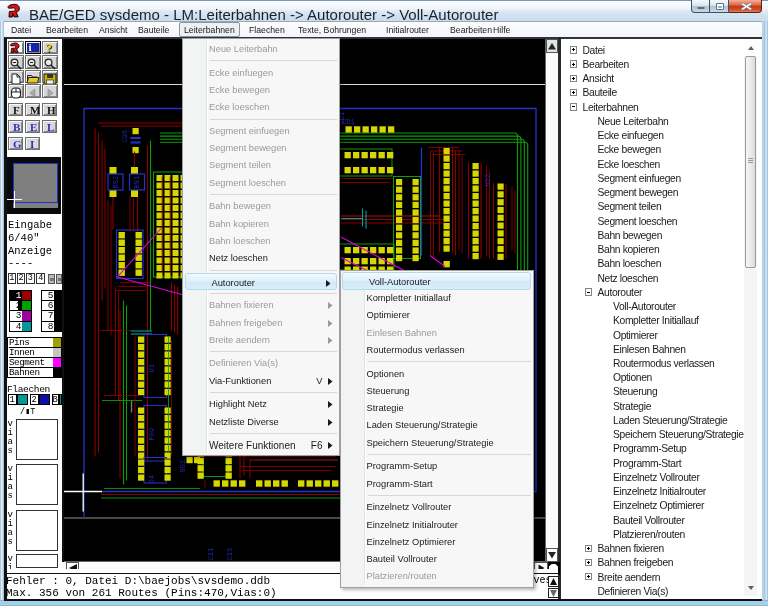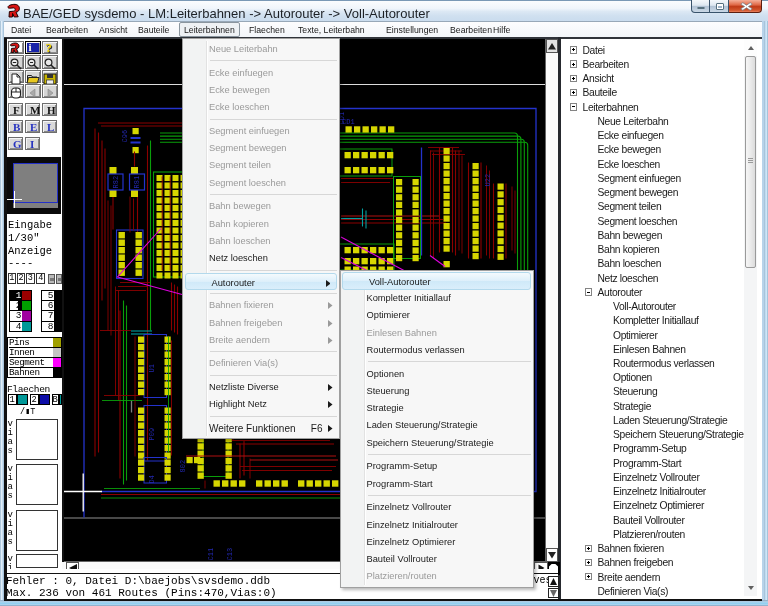--- a/index.html
+++ b/index.html
@@ -15,21 +15,21 @@
 <div class="abs" style="left:0;top:21px;width:4px;height:579px;
   background:linear-gradient(90deg,#8fb0ca,#e6f0f9 35%,#bcd8ee 70%,#9cb6cd);"></div>
 <div class="abs" style="left:764px;top:21px;width:4px;height:579px;
   background:linear-gradient(90deg,#9cb6cd,#bcd8ee 30%,#cfe7f8 65%,#8fb0ca);"></div>
 <div class="abs" style="left:0;top:600px;width:768px;height:6px;
   background:linear-gradient(#8aa4bc,#b4d4ec 30%,#8fd0f2 55%,#aed4ee 80%,#7e9cb8);"></div>
 
 <svg class="abs" style="left:6px;top:3px" width="16" height="16" viewBox="0 0 16 16">
  <path d="M6.2 1.6 C10.4 0.6 13.2 2.4 13.4 5.2 C13.6 7.6 11.8 9 10 9.2 L12.2 13.8 L8.2 14 L6.6 10.4 L6.4 14 L3 14 L3.4 8.6 L7.6 8.2 C8.6 8.1 9.3 7.5 9.2 6.4 C9.1 5.3 8.2 4.8 7.2 4.9 L3.6 5.2 C2.2 5.3 1.6 4.4 2.2 3.4 C2.8 2.4 4.6 1.9 6.2 1.6 Z" fill="#d81414" stroke="#200000" stroke-width="1"></path>
 </svg>
-<div class="abs" style="left:23px;top:5.5px;font-size:13px;color:#1d2126;">BAE/GED sysdemo - LM:Leiterbahnen -&gt; Autorouter -&gt; Voll-Autorouter</div>
+<div class="abs" style="left:29px;top:5.5px;font-size:15px;color:#1d2126;">BAE/GED sysdemo - LM:Leiterbahnen -&gt; Autorouter -&gt; Voll-Autorouter</div>
 
 <div class="abs" style="left:691px;top:0;width:71px;height:13px;">
  <div class="abs" style="left:0;top:0;width:19px;height:13px;border:1px solid #38536b;border-top:none;
    border-radius:0 0 0 4px;background:linear-gradient(#f4f8fb,#dde7f0 45%,#b0c2d4 50%,#cad8e6);"></div>
  <div class="abs" style="left:19px;top:0;width:19px;height:13px;border:1px solid #38536b;border-top:none;border-left:none;
    background:linear-gradient(#f4f8fb,#dde7f0 45%,#b0c2d4 50%,#cad8e6);"></div>
  <div class="abs" style="left:38px;top:0;width:33px;height:13px;border:1px solid #5c1f10;border-top:none;border-left:none;
    border-radius:0 0 4px 0;background:linear-gradient(#f5b09a,#e06a48 40%,#c03a17 55%,#d2552c 85%,#e8825f);"></div>
  <div class="abs" style="left:5.5px;top:6.5px;width:8px;height:2.6px;background:#fff;border:1px solid #57717f;border-radius:1px;"></div>
  <div class="abs" style="left:24.5px;top:2.8px;width:8px;height:7px;border:1px solid #57717f;background:#fff;border-radius:1px;">
@@ -42,22 +42,22 @@
 
 <div class="abs" style="left:4px;top:21px;width:758px;height:579px;background:#f9fafb;"></div>
 <div class="abs" style="left:4px;top:21px;width:758px;height:16px;
   background:linear-gradient(#fdfdfe,#f2f5f9);border-top:1px solid #98a8b8;"></div>
 <div class="abs" style="left:11px;top:24.5px;font-size:8.7px;color:#181818;">Datei</div>
 <div class="abs" style="left:46px;top:24.5px;font-size:8.7px;color:#181818;">Bearbeiten</div>
 <div class="abs" style="left:99px;top:24.5px;font-size:8.7px;color:#181818;">Ansicht</div>
 <div class="abs" style="left:138px;top:24.5px;font-size:8.7px;color:#181818;">Bauteile</div>
 <div class="abs" style="left:184px;top:24.5px;font-size:8.7px;color:#181818;">Leiterbahnen</div>
 <div class="abs" style="left:249px;top:24.5px;font-size:8.7px;color:#181818;">Flaechen</div>
-<div class="abs" style="left:298px;top:24.5px;font-size:8.7px;color:#181818;">Texte, Leiterbahn</div>
-<div class="abs" style="left:386px;top:24.5px;font-size:8.7px;color:#181818;">Einstellungen</div>
+<div class="abs" style="left:298px;top:24.5px;font-size:8.7px;color:#181818;">Texte, Bohrungen</div>
+<div class="abs" style="left:386px;top:24.5px;font-size:8.7px;color:#181818;">Initialrouter</div>
 <div class="abs" style="left:450px;top:24.5px;font-size:8.7px;color:#181818;">Bearbeiten</div>
 <div class="abs" style="left:493px;top:24.5px;font-size:8.7px;color:#181818;">Hilfe</div>
 <div class="abs" style="left:179px;top:21.5px;width:61px;height:15px;border:1px solid #8a959e;background:#eef1f4;border-radius:2px;"></div>
 <div class="abs" style="left:184px;top:24.5px;font-size:8.7px;color:#181818;">Leiterbahnen</div>
 
 <div class="abs" style="left:4px;top:37px;width:758px;height:1.5px;background:#30343a;"></div>
 <div class="abs" style="left:4px;top:38px;width:2.6px;height:562px;background:#111;"></div>
 <div class="abs" style="left:558px;top:37px;width:2.5px;height:563px;background:#26292e;"></div>
 <div class="abs" style="left:4px;top:598.5px;width:758px;height:2px;background:#111;"></div>
 <div class="abs" style="left:6.6px;top:38.5px;width:55.4px;height:560px;background:#fff;"></div>
@@ -139,21 +139,21 @@
   </div>
 
 <div class="abs" style="left:6.6px;top:156.5px;width:54px;height:57.5px;background:#0a0a0a;">
  <div class="abs" style="left:6px;top:6px;width:45px;height:45px;background:#7f7f7f;"></div>
  <div class="abs" style="left:6px;top:6px;width:45px;height:40px;border:1.2px solid #2330c8;"></div>
  <div class="abs" style="left:0;top:42.5px;width:15px;height:1.3px;background:#fff;"></div>
  <div class="abs" style="left:7px;top:34px;width:1.3px;height:17px;background:#fff;"></div>
 </div>
 
 <div class="mono abs" style="left:8px;top:219px;font-size:10.5px;color:#000;line-height:12.8px;white-space:pre;">Eingabe
-1/30"
+6/40"
 Anzeige
 ----</div>
 <div class="mono abs" style="left:7.5px;top:272.5px;width:8.6px;height:11px;background:#fff;border:1px solid #333;font-size:8.5px;color:#000;text-align:center;line-height:9.8px;">1</div>
 <div class="mono abs" style="left:16.8px;top:272.5px;width:8.6px;height:11px;background:#fff;border:1px solid #333;font-size:8.5px;color:#000;text-align:center;line-height:9.8px;">2</div>
 <div class="mono abs" style="left:26.1px;top:272.5px;width:8.6px;height:11px;background:#fff;border:1px solid #333;font-size:8.5px;color:#000;text-align:center;line-height:9.8px;">3</div>
 <div class="mono abs" style="left:36.4px;top:272.5px;width:8.6px;height:11px;background:#fff;border:1px solid #333;font-size:8.5px;color:#000;text-align:center;line-height:9.8px;">4</div>
 <div class="abs" style="left:47.6px;top:273.5px;width:7.4px;height:10px;background:#b9b9b9;border:1px solid #555;">
     <div class="abs" style="left:1px;top:3px;width:4px;height:3px;background:#777;"></div>
   </div>
 <div class="abs" style="left:56.4px;top:273.5px;width:6px;height:10px;background:#b9b9b9;border:1px solid #555;">
@@ -593,21 +593,21 @@
   </svg>
 <div class="abs" style="left:547.5px;top:561.5px;width:12px;height:13px;background:#000;"></div>
 <svg class="abs" style="left:549px;top:563.5px" width="9" height="9" viewBox="0 0 9 9">
     <path d="M2.6 0 L6.4 0 L9 2.6 L9 6.4 L6.4 9 L2.6 9 L0 6.4 L0 2.6 Z" fill="#fff"></path>
   </svg>
 
 <div class="abs" style="left:6.6px;top:568.5px;width:551.4px;height:4.5px;background:#fff;"></div>
 <div class="abs" style="left:4px;top:572.5px;width:554px;height:1.5px;background:#111;"></div>
 <div class="abs" style="left:6.6px;top:574px;width:551.4px;height:24.5px;background:#fff;"></div>
 <div class="mono abs" style="left:6px;top:574.5px;font-size:11px;color:#000;white-space:pre;line-height:12.1px;">Fehler : 0, Datei D:\baejobs\svsdemo.ddb
-Max. 236 von 461 Routes (Pins:470,Vias:0)</div>
+Max. 356 von 261 Routes (Pins:470,Vias:0)</div>
 <div class="mono abs" style="left:533.5px;top:575px;width:14.5px;overflow:hidden;font-size:10px;color:#000;">ves</div>
 <div class="abs" style="left:548px;top:575.5px;width:10.5px;height:11.5px;background:#fff;border:1px solid #222;"></div>
 <svg class="abs" style="left:550px;top:578px" width="7" height="7">
     <path d="M3.5 0 L7 7 L0 7 Z" fill="#111"></path>
   </svg>
 <div class="abs" style="left:548px;top:587.5px;width:10.5px;height:10.5px;background:#fff;border:1px solid #222;"></div>
 <svg class="abs" style="left:550px;top:589.5px" width="7" height="7">
     <path d="M0 0 L7 0 L3.5 7 Z" fill="#666"></path>
   </svg>
 <div class="abs" style="left:560.5px;top:38.5px;width:201.5px;height:560px;background:#fff;"></div>
@@ -761,29 +761,36 @@
 <div style="position:relative;height:17.3px;font-size:9.3px;color:#9a9a9a;">
       <span style="position:absolute;left:26px;top:3.5px;">Breite aendern</span>
       <svg style="position:absolute;right:6px;top:5.6px" width="4.5" height="7" viewBox="0 0 4.5 7">
         <path d="M0 0 L4.5 3.5 L0 7 Z" fill="#9a9a9a"></path>
       </svg>
     </div>
 <div style="margin:2.65px 1.5px 2.65px 27px;height:1px;background:#d7d7d7;"></div>
 <div style="position:relative;height:17.3px;font-size:9.3px;color:#9a9a9a;">
       <span style="position:absolute;left:26px;top:3.5px;">Definieren Via(s)</span>
     </div>
-<div style="margin:2.65px 1.5px 2.65px 27px;height:1px;background:#d7d7d7;"></div>
-<div style="position:relative;height:17.3px;font-size:9.3px;color:#1a1a1a;">
-      <span style="position:absolute;left:26px;top:3.5px;">Netzliste Diverse</span>
+<div style="position:relative;height:17.3px;font-size:9.3px;color:#1a1a1a;">
+      <span style="position:absolute;left:26px;top:3.5px;">Via-Funktionen</span>
+      <span style="position:absolute;right:16px;top:3.5px;">V</span>
       <svg style="position:absolute;right:6px;top:5.6px" width="4.5" height="7" viewBox="0 0 4.5 7">
         <path d="M0 0 L4.5 3.5 L0 7 Z" fill="#1a1a1a"></path>
       </svg>
     </div>
+<div style="margin:2.65px 1.5px 2.65px 27px;height:1px;background:#d7d7d7;"></div>
 <div style="position:relative;height:17.3px;font-size:9.3px;color:#1a1a1a;">
       <span style="position:absolute;left:26px;top:3.5px;">Highlight Netz</span>
+      <svg style="position:absolute;right:6px;top:5.6px" width="4.5" height="7" viewBox="0 0 4.5 7">
+        <path d="M0 0 L4.5 3.5 L0 7 Z" fill="#1a1a1a"></path>
+      </svg>
+    </div>
+<div style="position:relative;height:17.3px;font-size:9.3px;color:#1a1a1a;">
+      <span style="position:absolute;left:26px;top:3.5px;">Netzliste Diverse</span>
       <svg style="position:absolute;right:6px;top:5.6px" width="4.5" height="7" viewBox="0 0 4.5 7">
         <path d="M0 0 L4.5 3.5 L0 7 Z" fill="#1a1a1a"></path>
       </svg>
     </div>
 <div style="margin:2.65px 1.5px 2.65px 27px;height:1px;background:#d7d7d7;"></div>
 <div style="position:relative;height:17.3px;font-size:10px;color:#1a1a1a;text-align:right;">
       <span style="position:absolute;left:26px;top:3.5px;">Weitere Funktionen</span>
       <span style="position:absolute;right:16px;top:3.5px;">F6</span>
       <svg style="position:absolute;right:6px;top:5.6px" width="4.5" height="7" viewBox="0 0 4.5 7">
         <path d="M0 0 L4.5 3.5 L0 7 Z" fill="#1a1a1a"></path>

